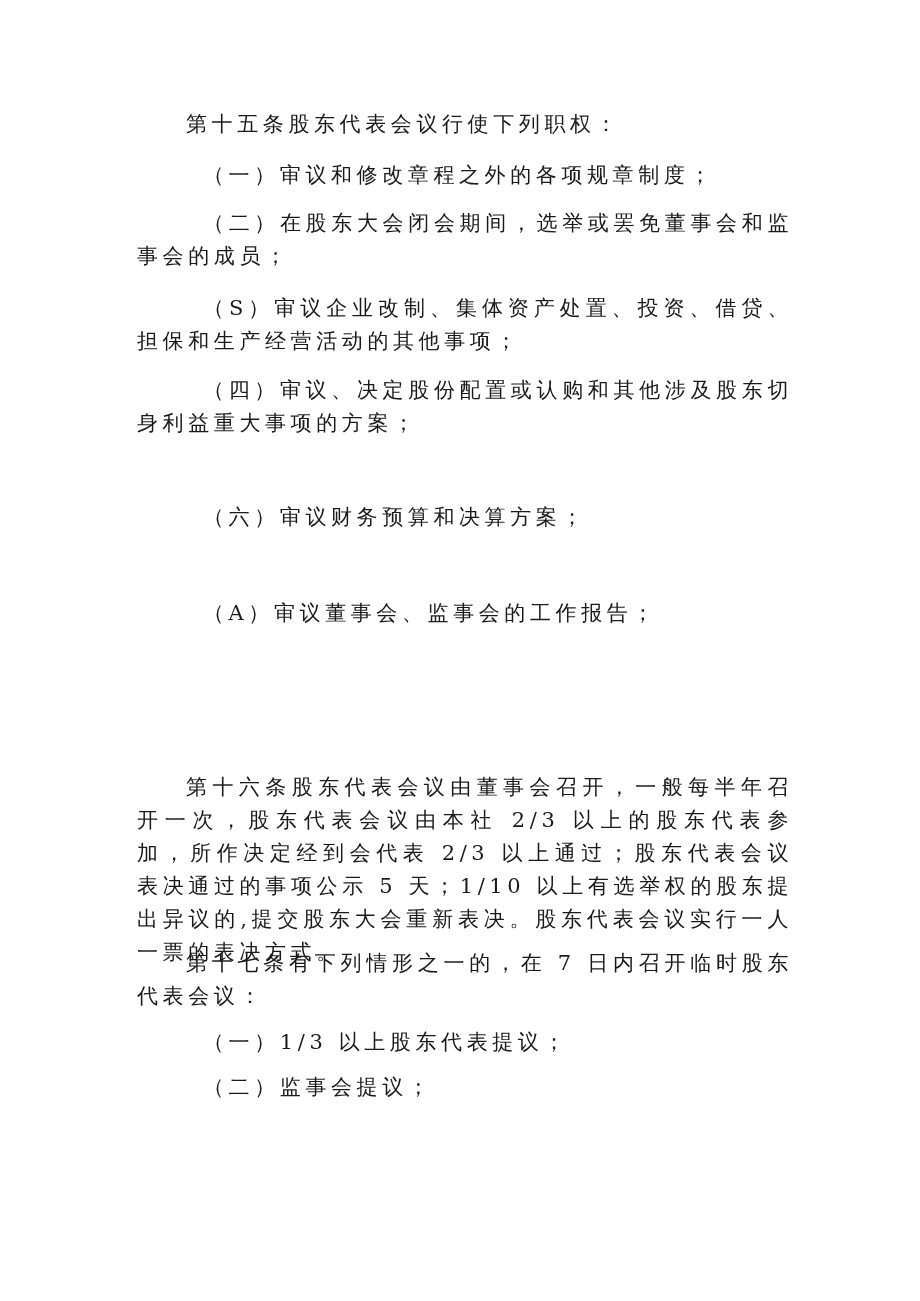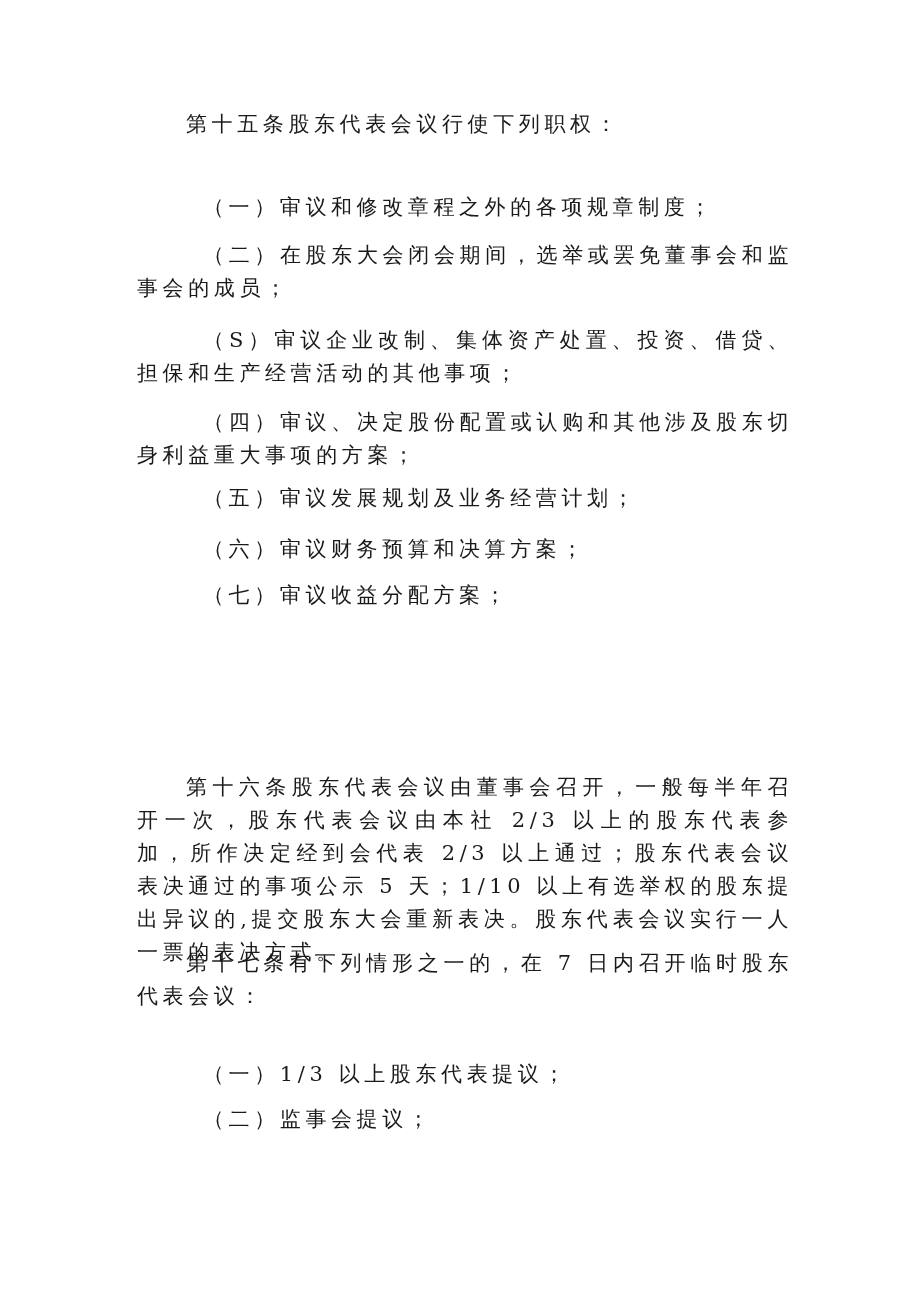--- a/index.html
+++ b/index.html
@@ -14,43 +14,42 @@
     color: #1a1a1a;
     letter-spacing: 4.6px;
     line-height: 33px;
     margin: 0;
     text-align: justify;
     text-align-last: left;
     white-space: normal;
     word-break: break-all;
   }
   .ind-article { text-indent: 49px; }
-  .ind-item { text-indent: 66px; margin-top: 32px; }
+  .ind-item { text-indent: 66px; }
 </style>
 </head>
 <body>
 
 <div class="page">
 
   <p class="para ind-article" style="top:108px;">第十五条股东代表会议行使下列职权：</p>
 
   <p class="para ind-item" style="top:159px;">（一）审议和修改章程之外的各项规章制度；</p>
 
   <p class="para ind-item" style="top:207px;">（二）在股东大会闭会期间，选举或罢免董事会和监事会的成员；</p>
 
   <p class="para ind-item" style="top:374px;">（四）审议、决定股份配置或认购和其他涉及股东切身利益重大事项的方案；</p>
 
   <p class="para ind-item" style="top:292px;">（S）审议企业改制、集体资产处置、投资、借贷、担保和生产经营活动的其他事项；</p>
 
-  <p class="para ind-item" style="top:450px;">（五）审议发展规划及业务经营计划；</p>
 
   <p class="para ind-item" style="top:501px;">（六）审议财务预算和决算方案；</p>
 
-  <p class="para ind-item" style="top:547px;">（七）审议收益分配方案；</p>
 
+  <p class="para ind-item" style="top:597px;">（A）审议董事会、监事会的工作报告；</p>
 
 
 
   <p class="para ind-article" style="top:771px;">第十六条股东代表会议由董事会召开，一般每半年召开一次，股东代表会议由本社 2/3 以上的股东代表参加，所作决定经到会代表 2/3 以上通过；股东代表会议表决通过的事项公示 5 天；1/10 以上有选举权的股东提出异议的,提交股东大会重新表决。股东代表会议实行一人一票的表决方式。</p>
 
   <p class="para ind-article" style="top:947px;">第十七条有下列情形之一的，在 7 日内召开临时股东代表会议：</p>
 
   <p class="para ind-item" style="top:1026px;">（一）1/3 以上股东代表提议；</p>
 
   <p class="para ind-item" style="top:1071px;">（二）监事会提议；</p>

